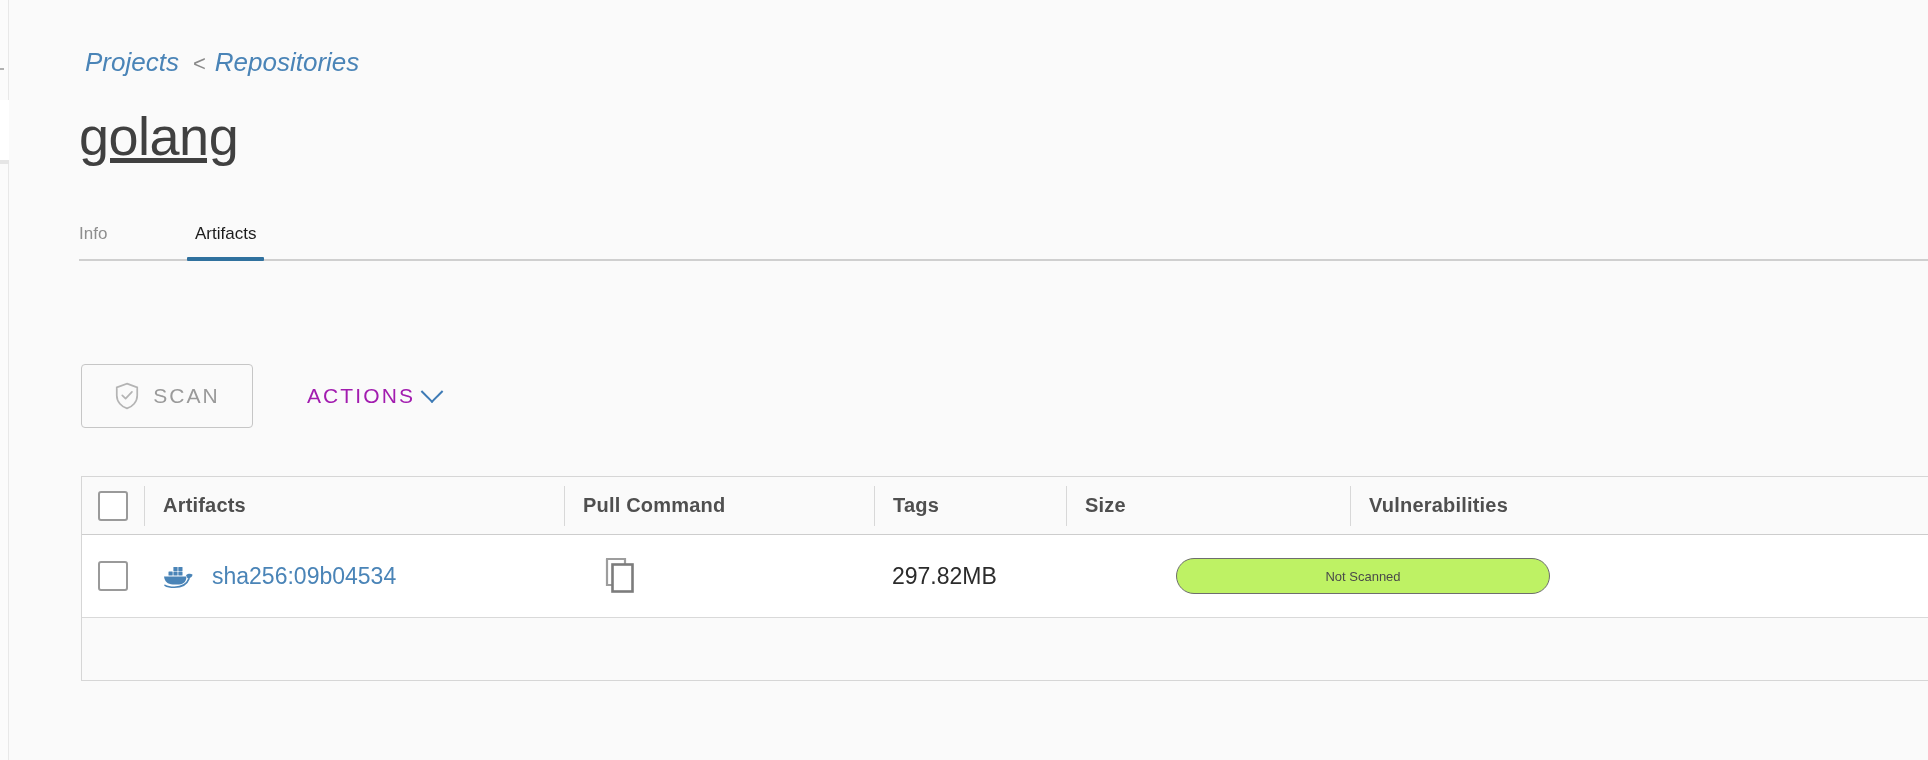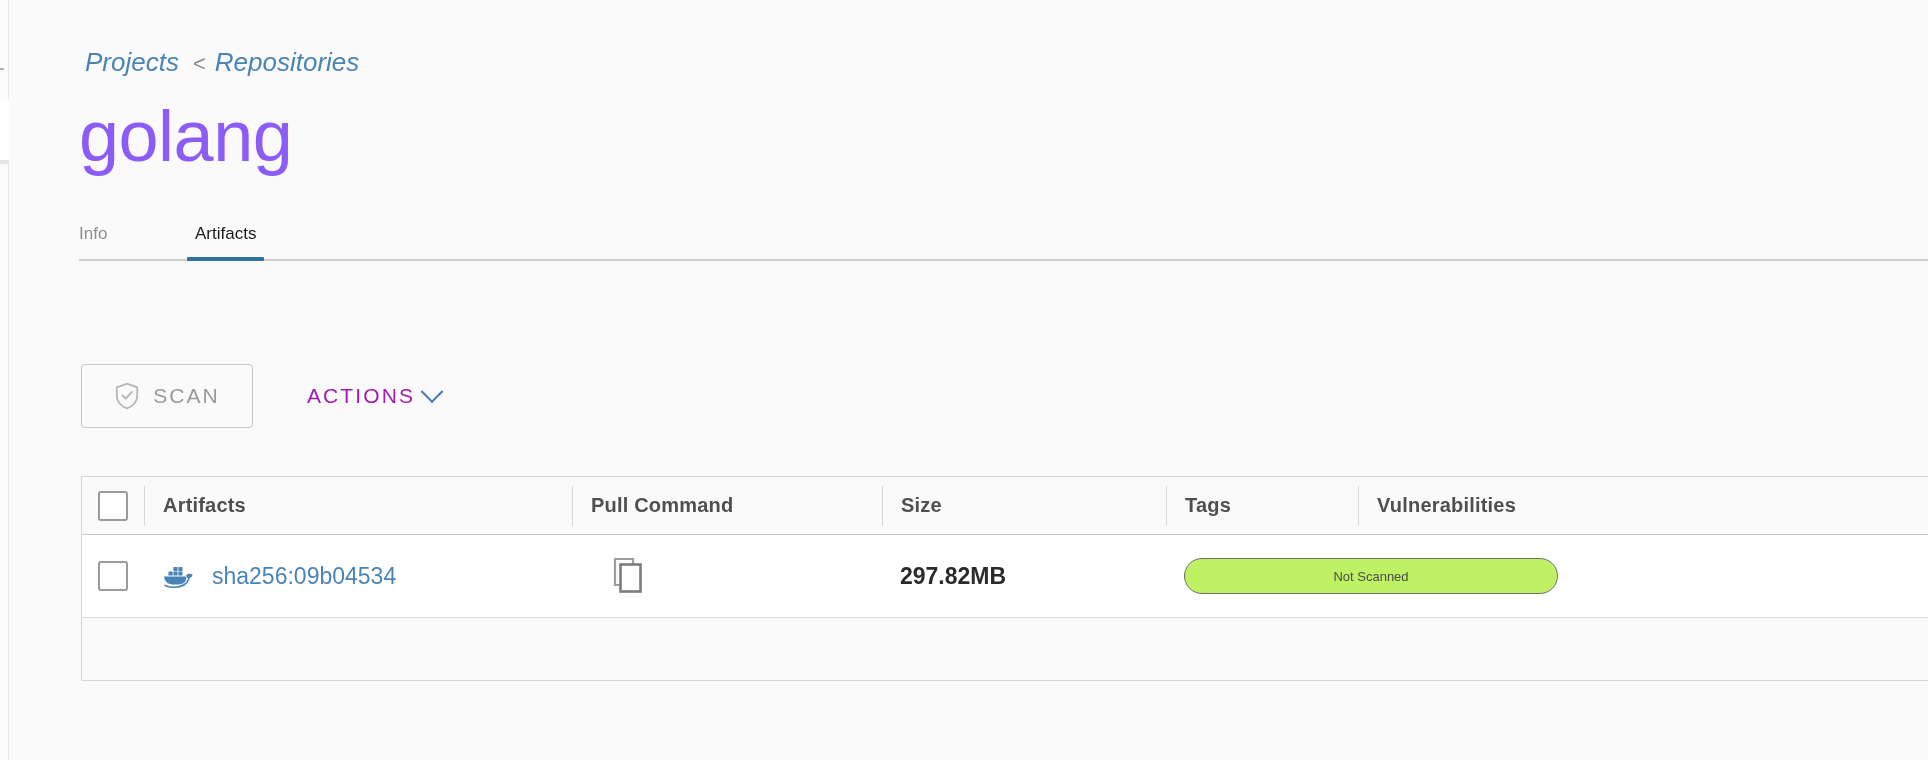--- a/index.html
+++ b/index.html
@@ -89,25 +89,26 @@
     color: #8a8a8a;
     font-size: 22px;
     margin: 0 9px 0 14px;
   }
 
   
   .page-title {
     position: absolute;
     left: 70px;
     top: 104px;
-    font-size: 72px;
+    font-size: 54px;
     line-height: 64px;
     font-weight: 400;
     letter-spacing: -0.5px;
-    color: #8b5cf6;
+    color: #404040;
+    text-decoration: underline;
   }
 
   
   .tabs {
     position: absolute;
     left: 70px;
     top: 218px;
     width: 1850px;
     height: 44px;
   }
@@ -240,23 +241,23 @@
   }
 
   .dg-footer {
     height: 62px;
     background: #fafafa;
   }
 
   
   .c-check  { flex: 0 0 62px; justify-content: center; padding-left: 0 !important; }
   .c-artifact { flex: 0 0 420px; }
-  .c-pull   { flex: 0 0 310px; margin-left: 8px; }
+  .c-pull   { flex: 0 0 310px; }
   .c-tags   { flex: 0 0 192px; }
-  .c-size   { flex: 0 0 284px; font-weight: bold; }
+  .c-size   { flex: 0 0 284px; }
   .c-vuln   { flex: 1 1 auto; }
 
   .checkbox {
     width: 30px;
     height: 30px;
     border: 2px solid #9a9a9a;
     border-radius: 3px;
     background: #fff;
     cursor: pointer;
   }
@@ -346,22 +347,22 @@
     </div>
 
     <div class="datagrid">
 
       <div class="dg-row dg-header">
         <div class="cell first c-check">
           <span class="checkbox"></span>
         </div>
         <div class="cell c-artifact">Artifacts</div>
         <div class="cell c-pull">Pull Command</div>
+        <div class="cell c-tags">Tags</div>
         <div class="cell c-size">Size</div>
-        <div class="cell c-tags">Tags</div>
         <div class="cell c-vuln">Vulnerabilities</div>
       </div>
 
       <div class="dg-row dg-body-row">
 
         <div class="cell c-check">
           <span class="checkbox"></span>
         </div>
 
         <div class="cell c-artifact">

